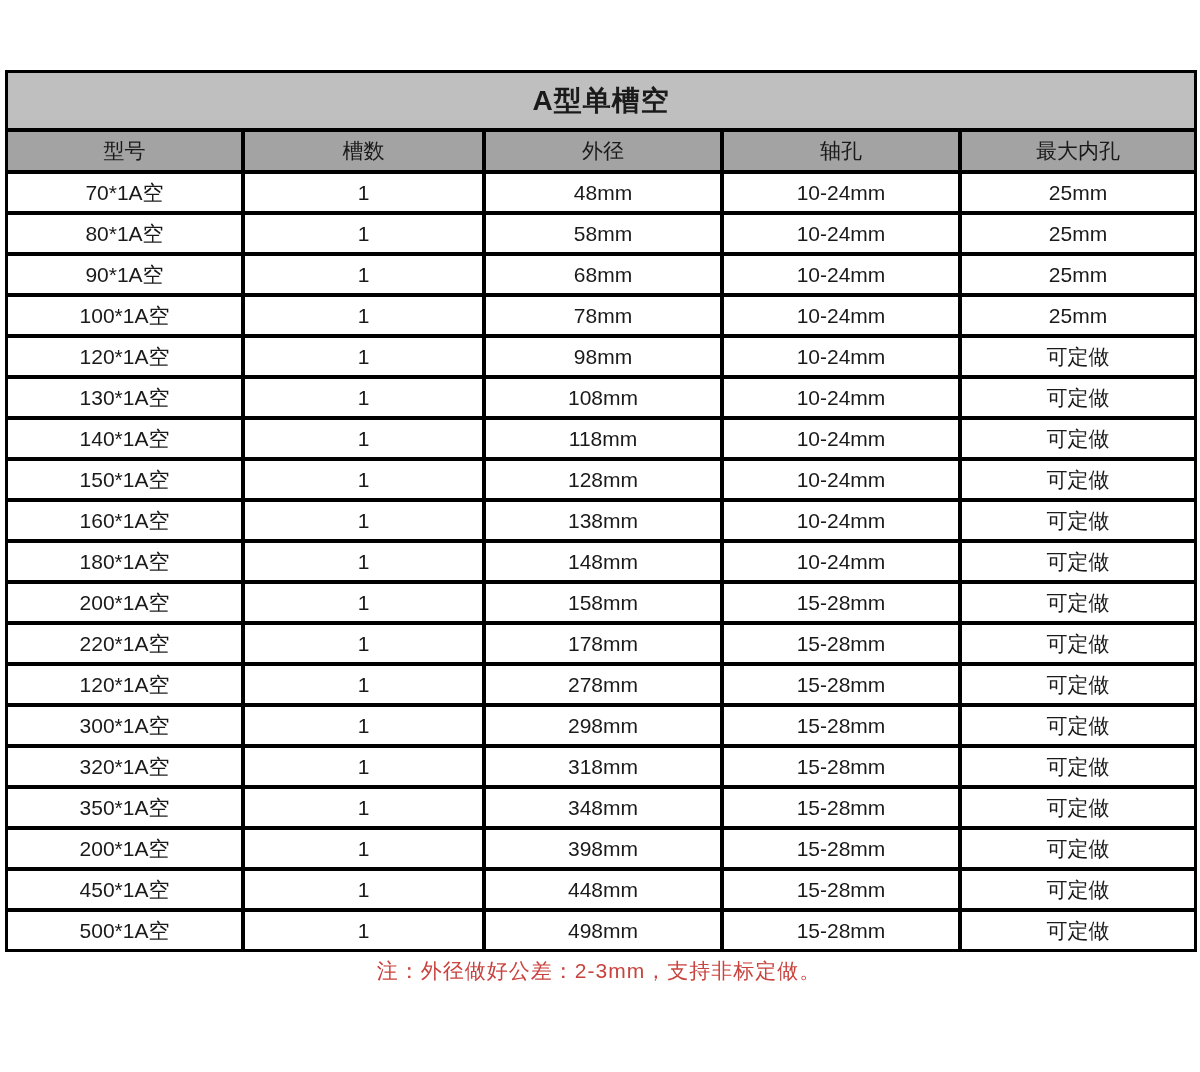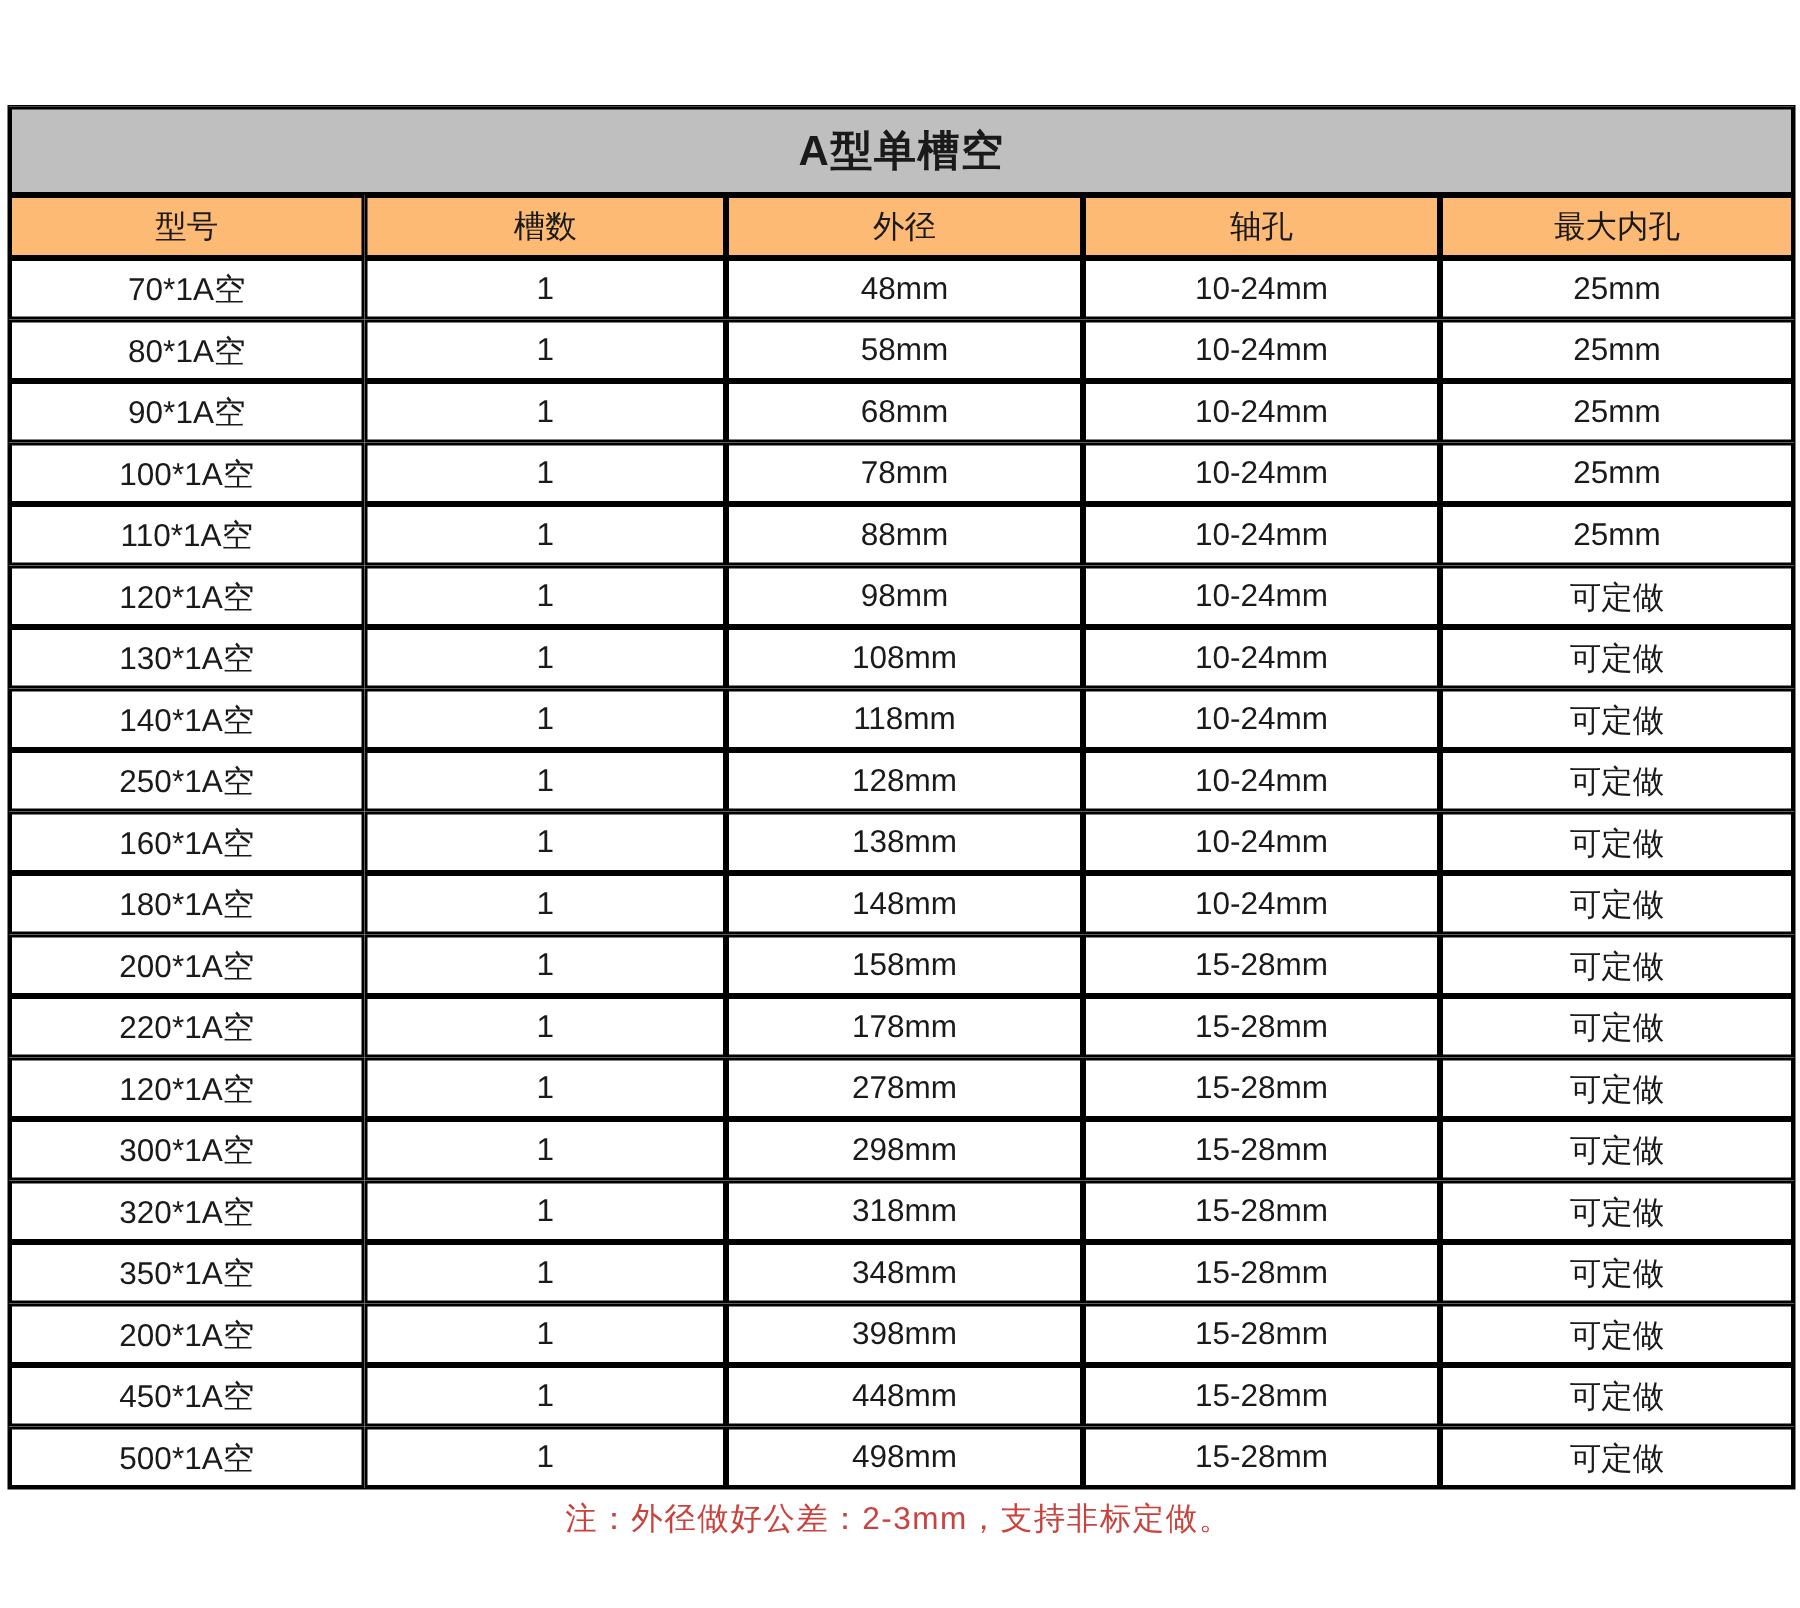--- a/index.html
+++ b/index.html
@@ -35,21 +35,21 @@
     height:55px;
     background:var(--title-bg);
     font-size:28px;
     font-weight:bold;
     letter-spacing:1px;
   }
   th.col-header{
     height:38px;
     font-size:21px;
     font-weight:normal;
-    background:#fdba74;
+    background:#a3a3a3;
   }
   td{
     height:37px;
     font-size:21px;
     background:#ffffff;
   }
   .footnote{
     width:1198px;
     margin-top:5px;
     text-align:center;
@@ -106,27 +106,20 @@
             <td>25mm</td>
           </tr>
           <tr>
             <td>100*1A空</td>
             <td>1</td>
             <td>78mm</td>
             <td>10-24mm</td>
             <td>25mm</td>
           </tr>
           <tr>
-            <td>110*1A空</td>
-            <td>1</td>
-            <td>88mm</td>
-            <td>10-24mm</td>
-            <td>25mm</td>
-          </tr>
-          <tr>
             <td>120*1A空</td>
             <td>1</td>
             <td>98mm</td>
             <td>10-24mm</td>
             <td>可定做</td>
           </tr>
           <tr>
             <td>130*1A空</td>
             <td>1</td>
             <td>108mm</td>
@@ -134,21 +127,21 @@
             <td>可定做</td>
           </tr>
           <tr>
             <td>140*1A空</td>
             <td>1</td>
             <td>118mm</td>
             <td>10-24mm</td>
             <td>可定做</td>
           </tr>
           <tr>
-            <td>250*1A空</td>
+            <td>150*1A空</td>
             <td>1</td>
             <td>128mm</td>
             <td>10-24mm</td>
             <td>可定做</td>
           </tr>
           <tr>
             <td>160*1A空</td>
             <td>1</td>
             <td>138mm</td>
             <td>10-24mm</td>

